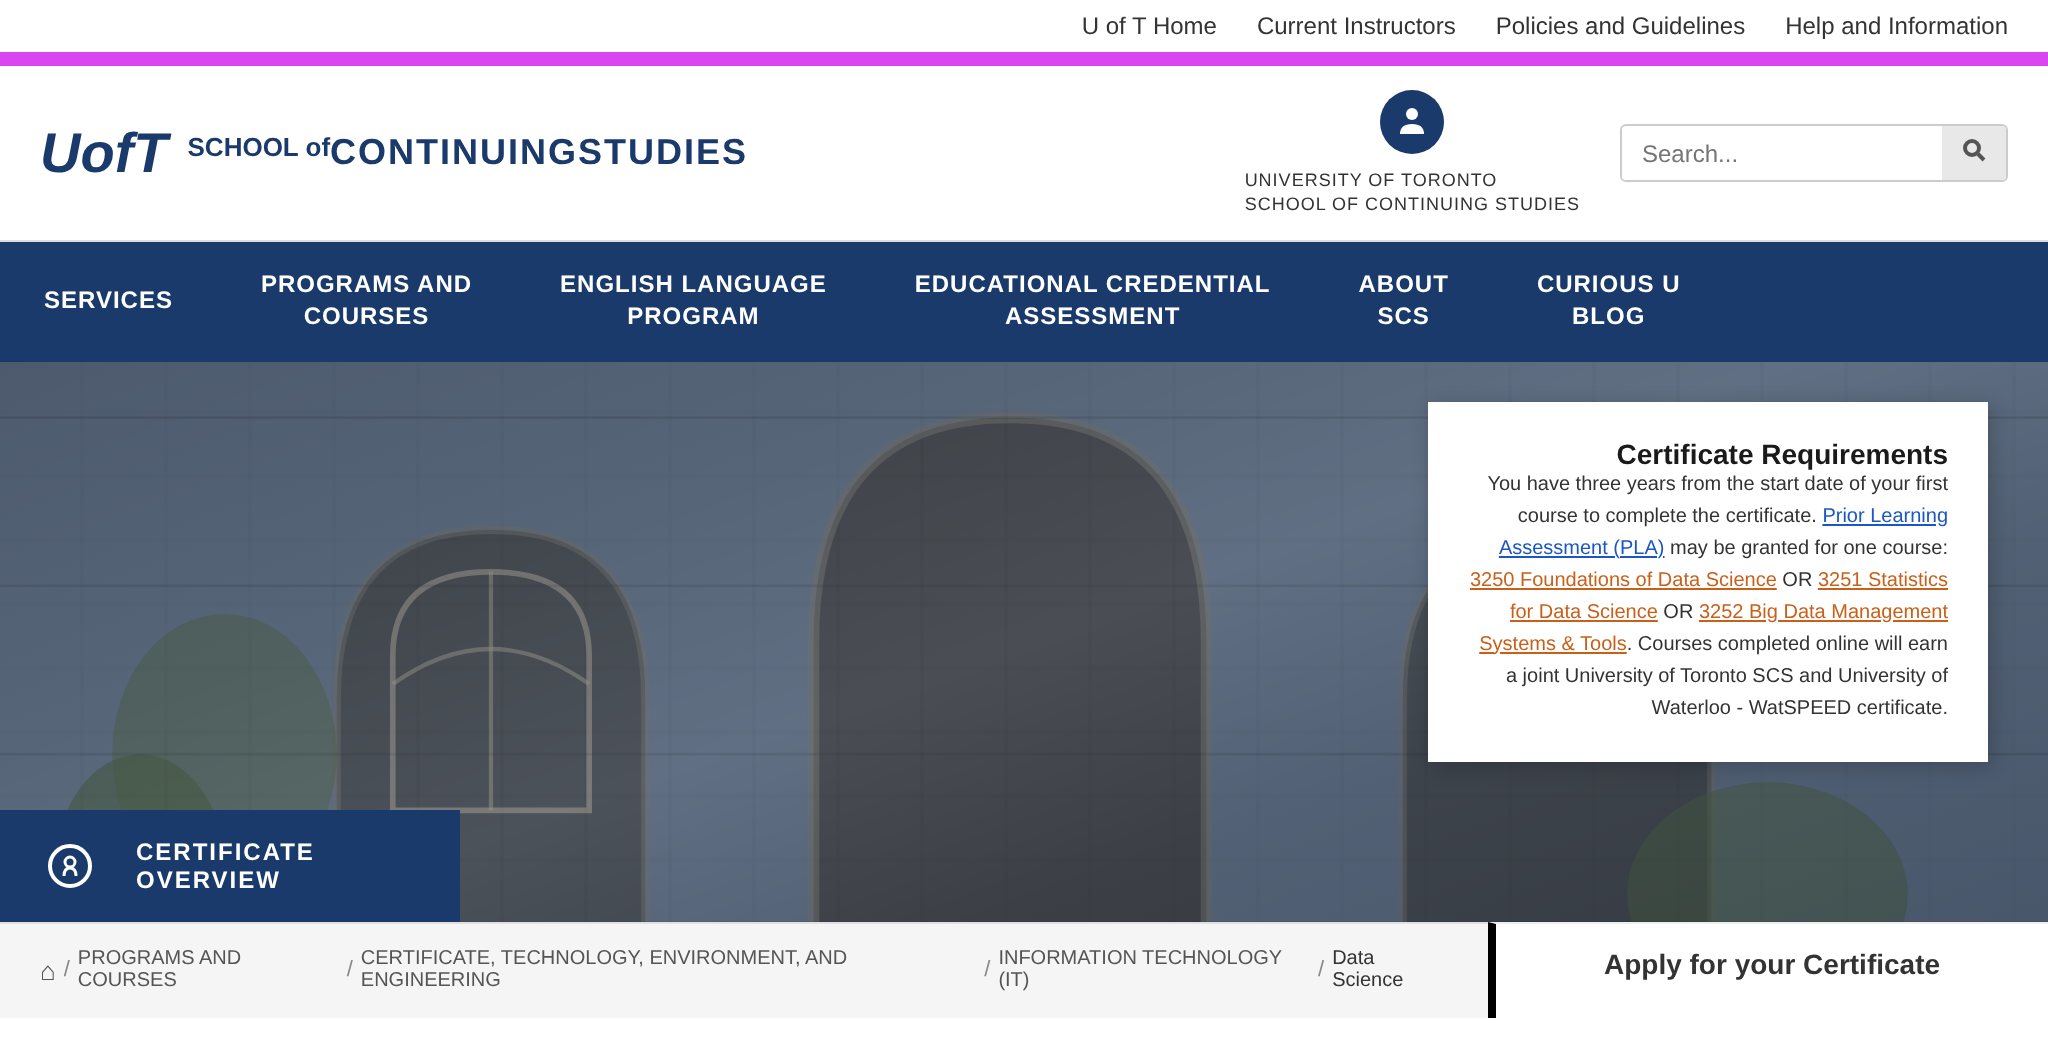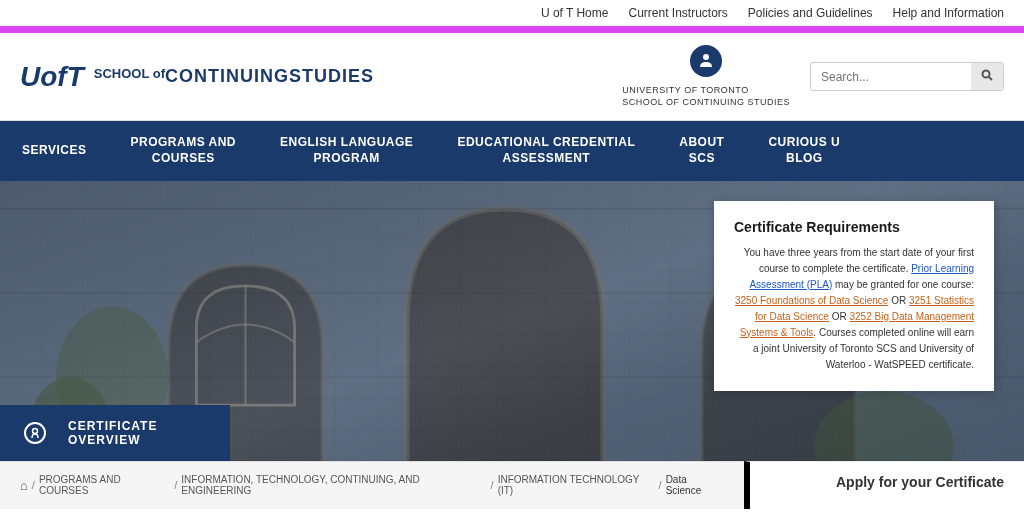--- a/index.html
+++ b/index.html
@@ -182,22 +182,21 @@
       top: 20px;
       background: #fff;
       width: 280px;
       padding: 18px 20px;
       box-shadow: 2px 2px 10px rgba(0,0,0,0.2);
     }
     .cert-card h3 {
       font-size: 14px;
       font-weight: bold;
       color: #1a1a1a;
-      margin-bottom: 10px;
-      text-align: left;
+      text-align: right;
     }
     .cert-card p {
       font-size: 10px;
       line-height: 1.6;
       color: #333;
       text-align: right;
     }
     .cert-card a {
       color: #1a56c4;
       text-decoration: underline;
@@ -249,23 +248,23 @@
       color: #555;
       display: flex;
       align-items: center;
       gap: 4px;
       border-top: 1px solid #e0e0e0;
     }
     .apply-box {
       width: 280px;
       background: #fff;
       padding: 12px 20px;
-      border-left: 6px solid #000000;
+      border-left: 4px solid #000000;
       border-top: 1px solid #eee;
-      text-align: right;
+      text-align: center;
     }
     .apply-box h3 {
       font-size: 14px;
       font-weight: bold;
     }
   </style>
 </head>
 <body>
 
 <div class="top-nav">
@@ -364,21 +363,21 @@
     <span>CERTIFICATE OVERVIEW</span>
   </div>
 </div>
 
 <div class="bottom-area">
   <div class="breadcrumb-area">
     <span class="breadcrumb-home">⌂</span>
     <span class="breadcrumb-sep">/</span>
     <a href="#" style="color:#555;text-decoration:none;font-size:10px;">PROGRAMS AND COURSES</a>
     <span class="breadcrumb-sep">/</span>
-    <a href="#" style="color:#555;text-decoration:none;font-size:10px;">INFORMATION, TECHNOLOGY, CONTINUING, AND ENGINEERING</a>
+    <a href="#" style="color:#555;text-decoration:none;font-size:10px;">CERTIFICATE, TECHNOLOGY, ENVIRONMENT, AND ENGINEERING</a>
     <span class="breadcrumb-sep">/</span>
     <a href="#" style="color:#555;text-decoration:none;font-size:10px;">INFORMATION TECHNOLOGY (IT)</a>
     <span class="breadcrumb-sep">/</span>
     <span style="font-size:10px;color:#333;">Data Science</span>
   </div>
   <div class="apply-box">
     <h3>Apply for your Certificate</h3>
   </div>
 </div>
 

